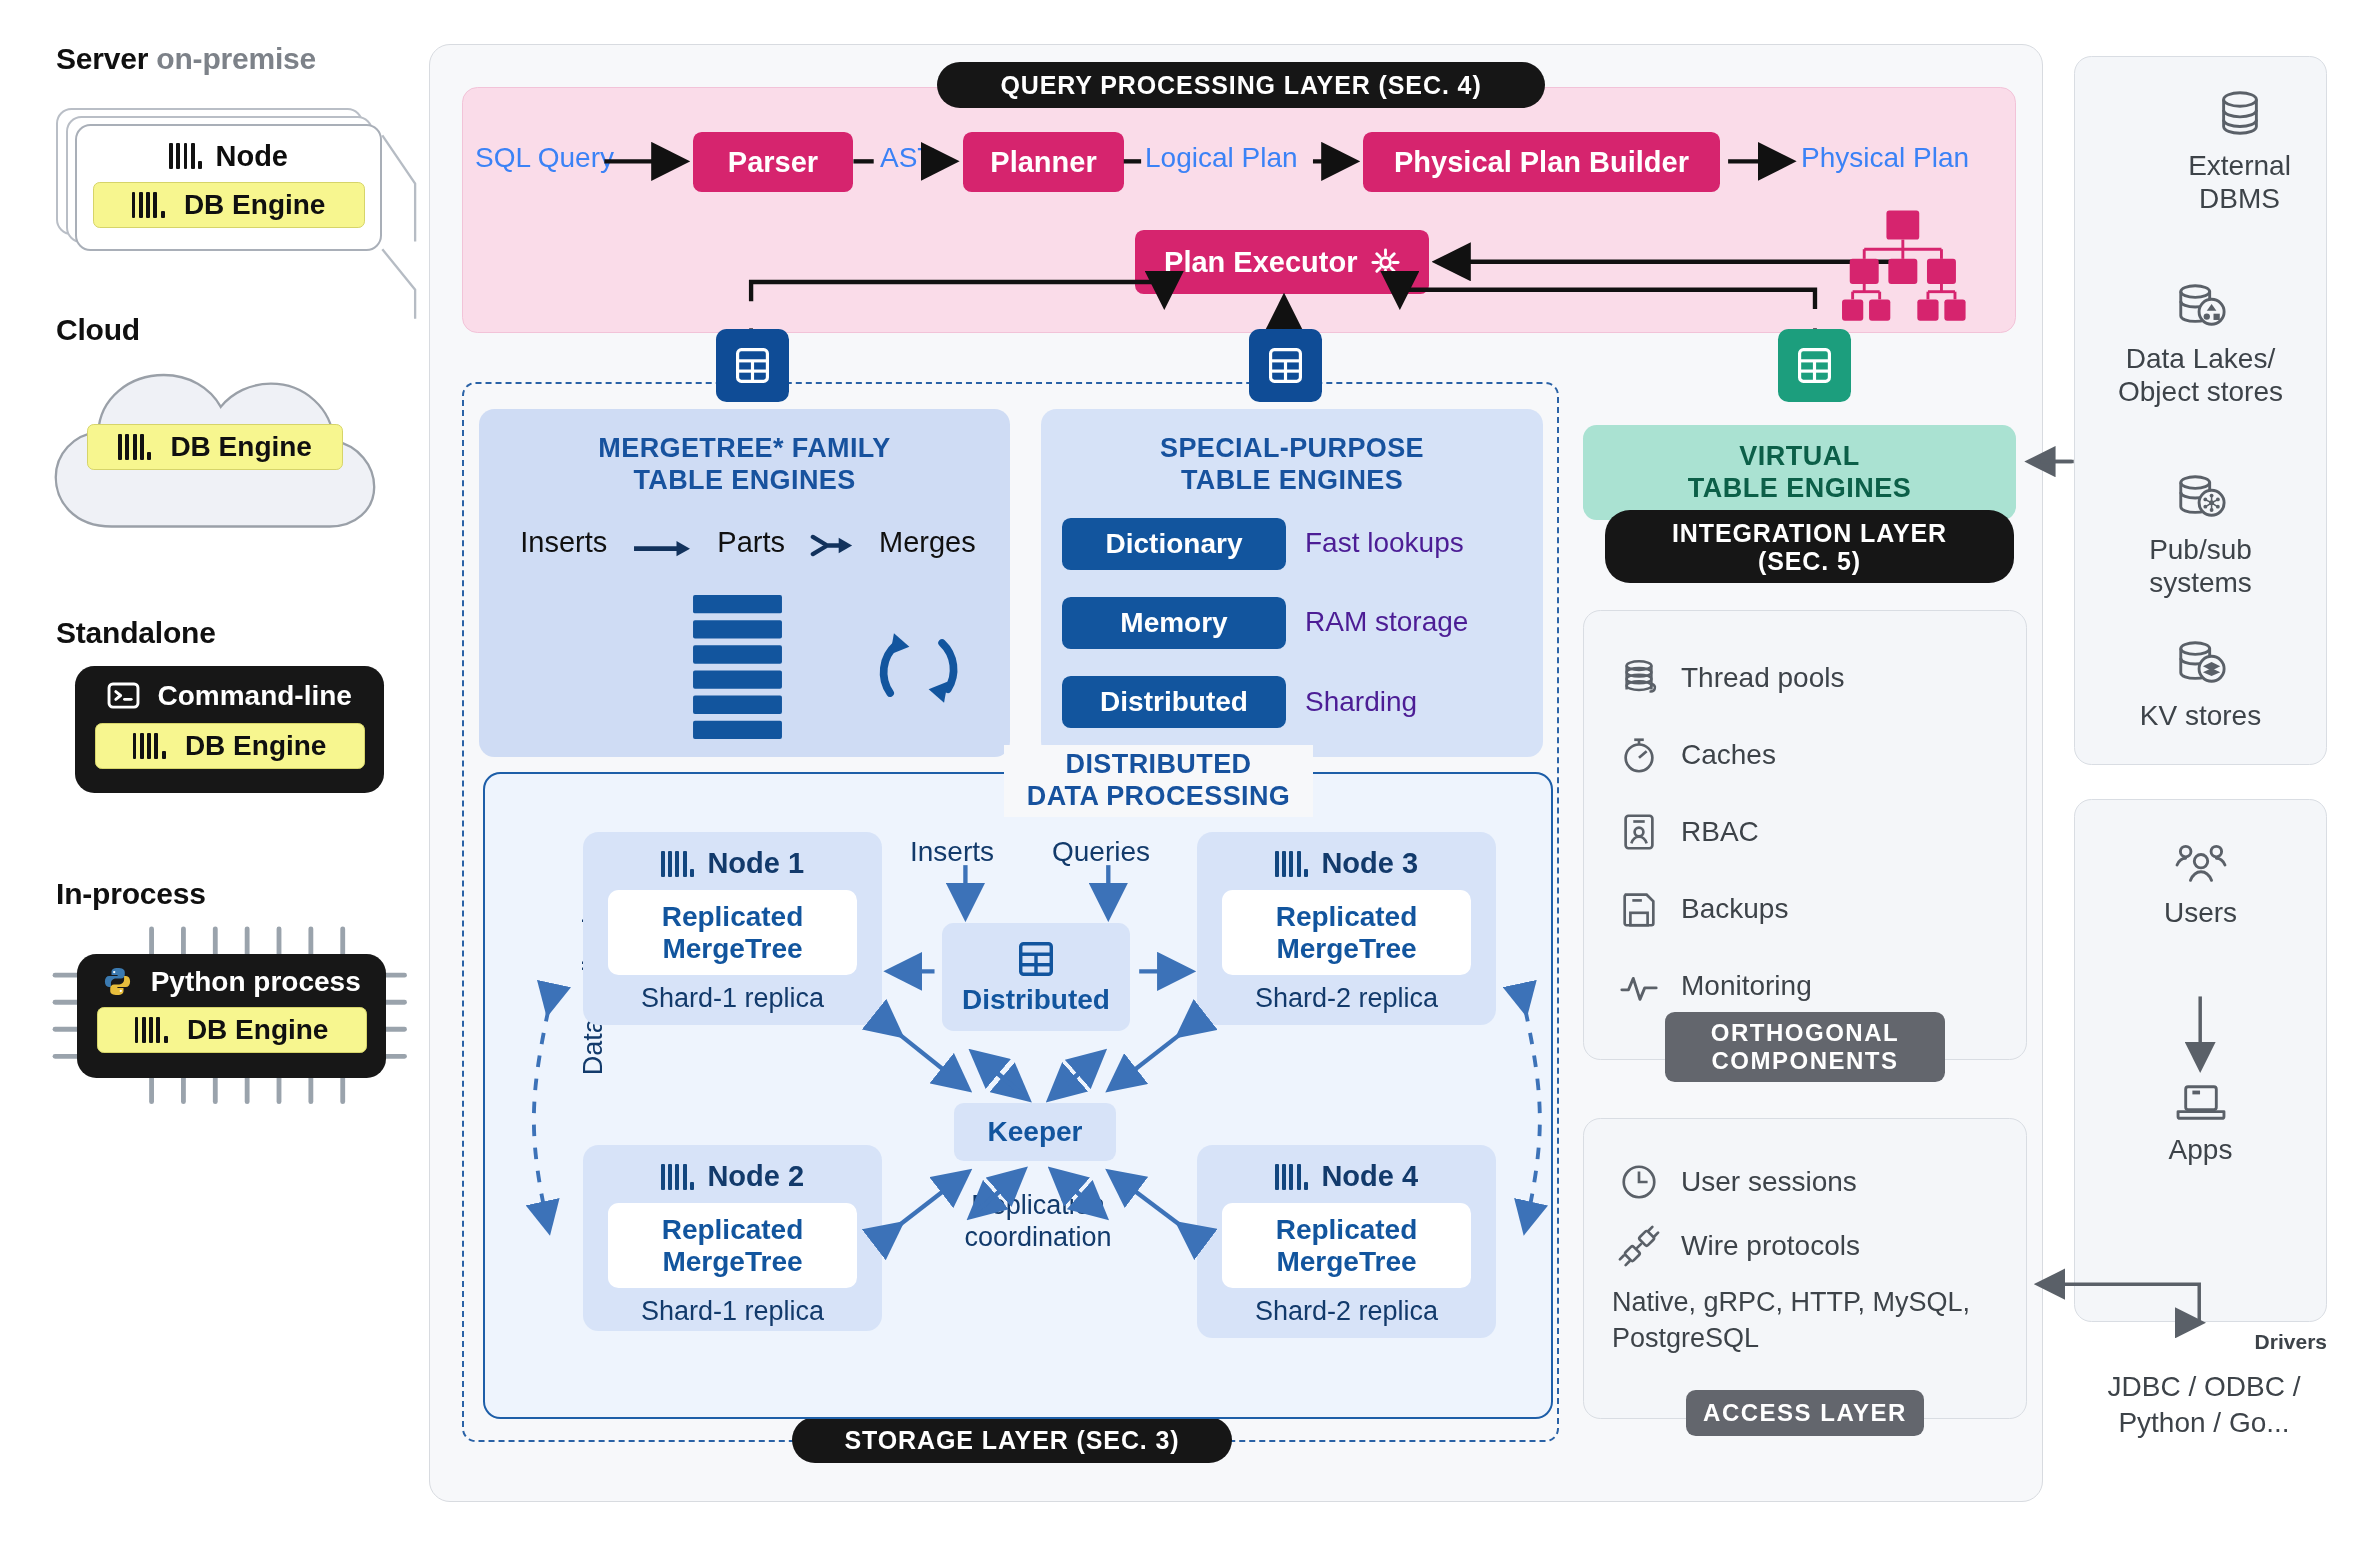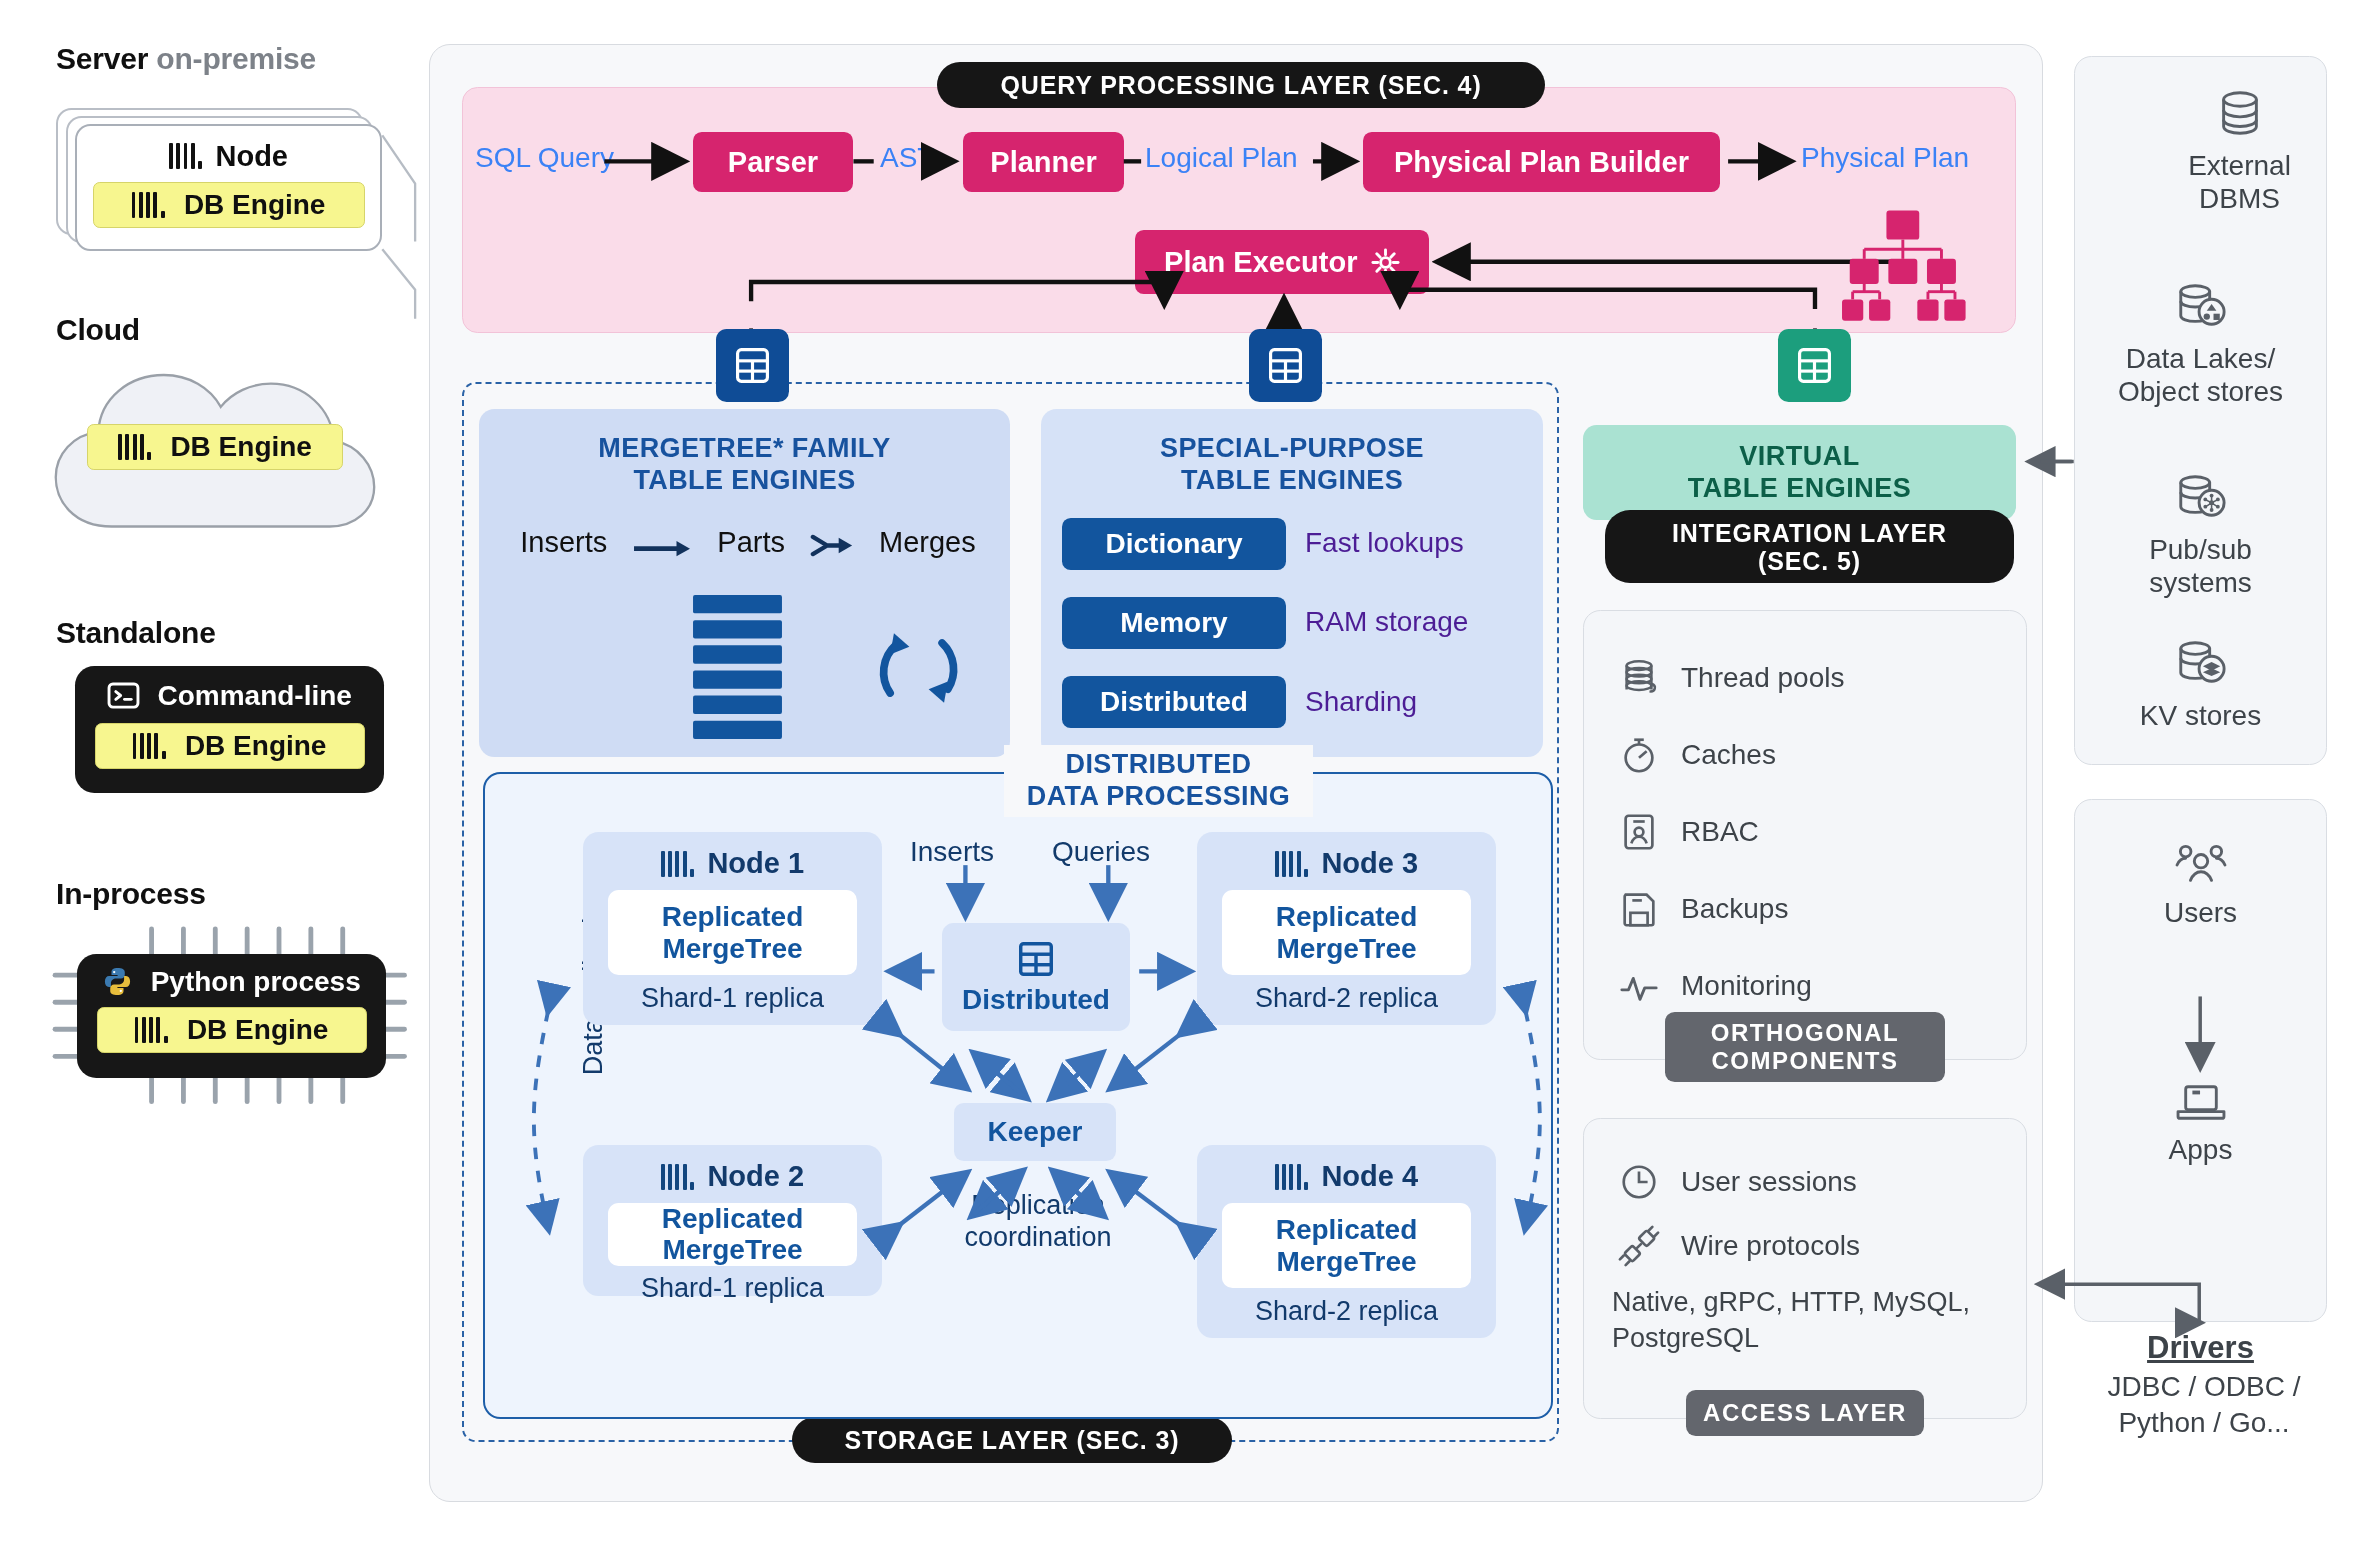--- a/index.html
+++ b/index.html
@@ -62,21 +62,21 @@
   .distbox{background:#d7e3f8;border-radius:11.6px;display:flex;flex-direction:column;align-items:center;justify-content:center;}
   .distbox .lbl{color:#12559e;font-weight:bold;font-size:28px;}
   .keeper{background:#d7e3f8;border-radius:9.7px;display:flex;align-items:center;justify-content:center;color:#12559e;font-weight:bold;font-size:28px;}
   .smalllbl{font-size:27px;color:#123a6b;text-align:center;line-height:1.18;}
 
   .side-card{background:#f4f6f9;border:1.9px solid #d9dde3;border-radius:17.4px;}
   .oc-row{display:flex;align-items:center;gap:21px;font-size:28px;color:#3d4349;}
   .gray-tag{background:#63666d;color:#fff;border-radius:9.7px;display:flex;align-items:center;justify-content:center;
             font-size:24px;font-weight:bold;letter-spacing:1.5px;text-align:center;line-height:1.15;}
   .ext-item{text-align:center;font-size:28px;color:#3d4349;line-height:1.18;}
-  .drivers-t{font-size:31px;font-weight:bold;color:#3d4349;text-align:center;text-decoration:underline;}
+  .drivers-t{font-size:21px;font-weight:bold;color:#3d4349;text-align:right;}
   .drivers-s{font-size:28px;color:#3d4349;text-align:center;line-height:1.3;}
   svg.ov{position:absolute;left:0;top:0;pointer-events:none;}
 </style>
 </head>
 <body>
 
 <div class="abs side-head" style="left:56px;top:42px;">
   <span>Server</span>
   <span class="muted">on-premise</span>
 </div>
@@ -408,21 +408,21 @@
         <i></i>
       </span>
     <span>Node 1</span>
   </div>
   <div class="rmt" style="width:249px;height:85px;margin-top:9.7px;">
     <span>Replicated<br>MergeTree</span>
   </div>
   <div class="shard" style="margin-top:7.7px;">Shard-1 replica</div>
 </div>
 
-<div class="abs nodebox" style="left:583px;top:1145px;width:299px;height:151px;padding-top:15.4px;">
+<div class="abs nodebox" style="left:583px;top:1145px;width:299px;height:186px;padding-top:15.4px;">
   <div class="nt">
     <span class="bars b">
         <i></i>
         <i></i>
         <i></i>
         <i></i>
         <i></i>
       </span>
     <span>Node 2</span>
   </div>

